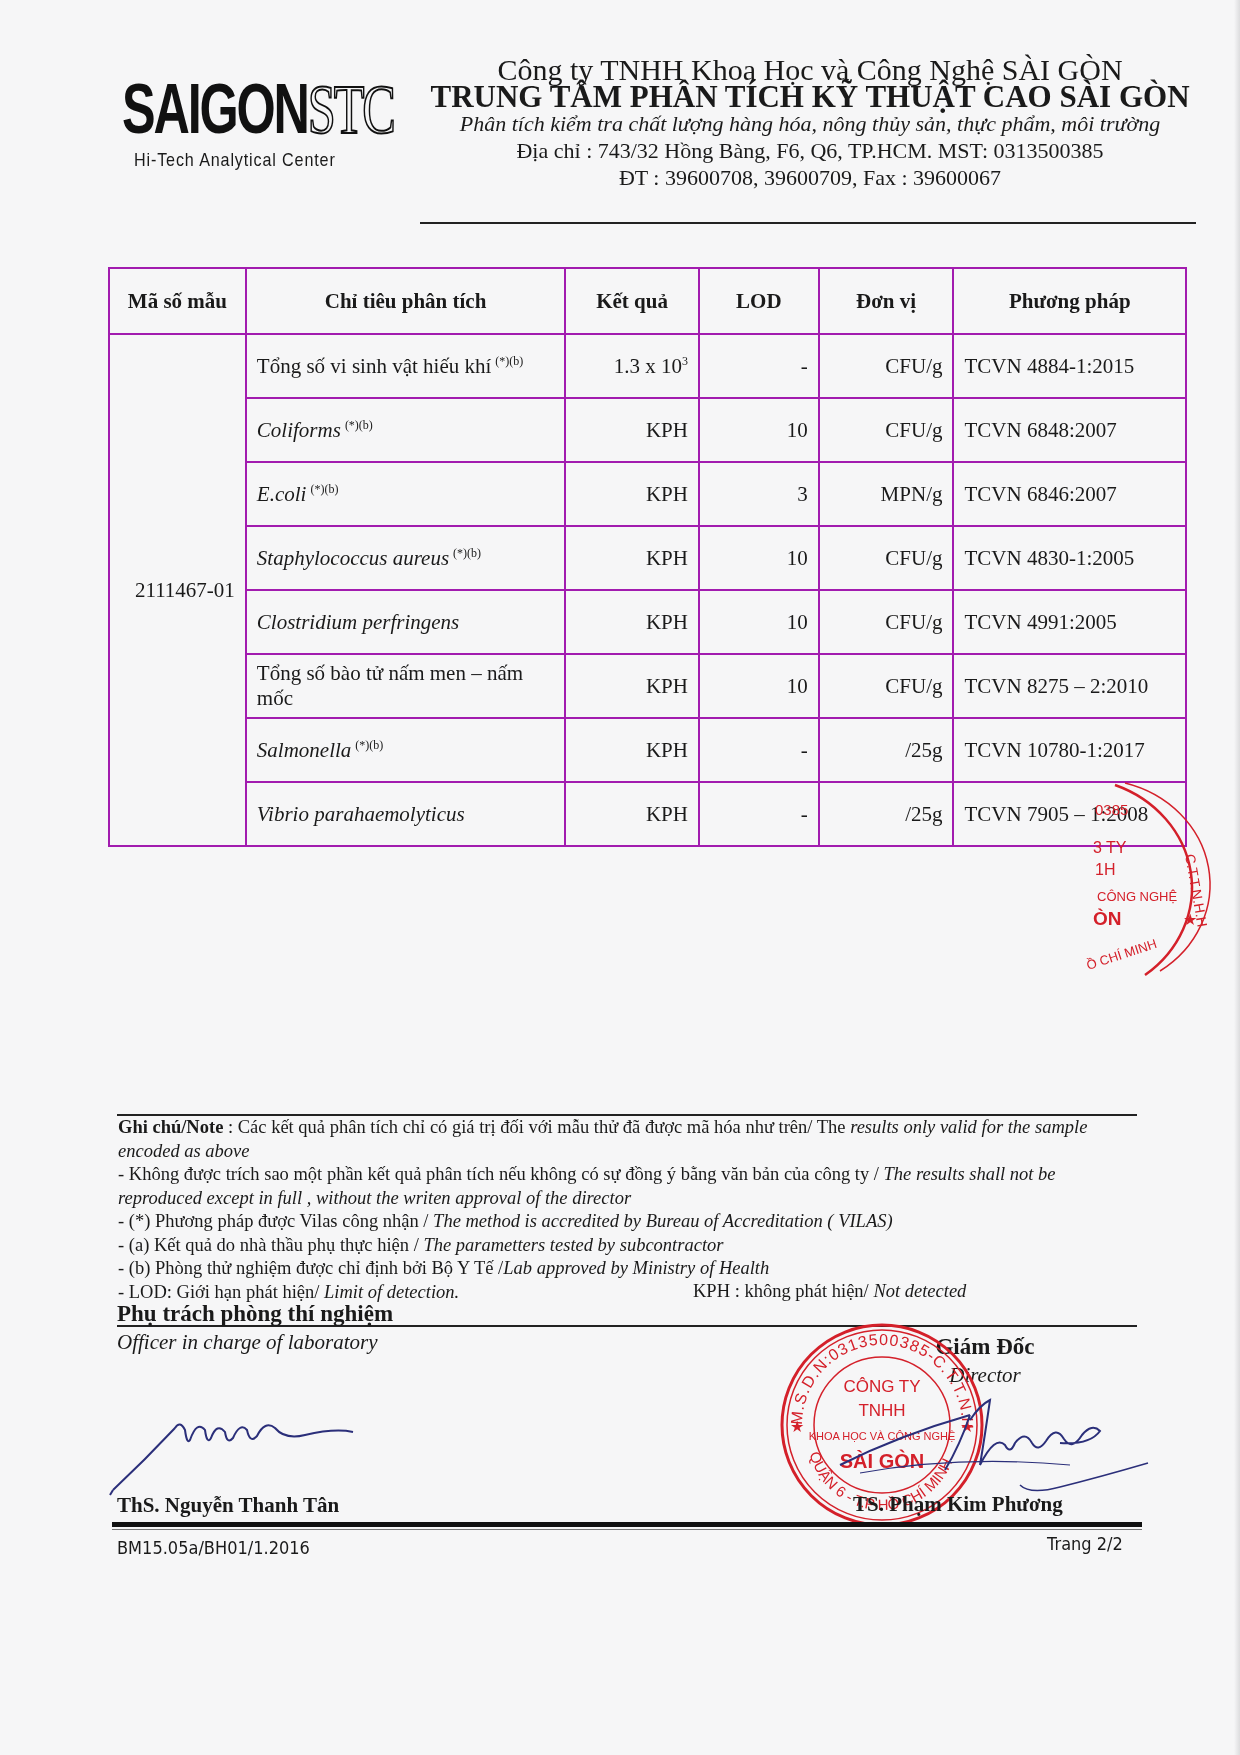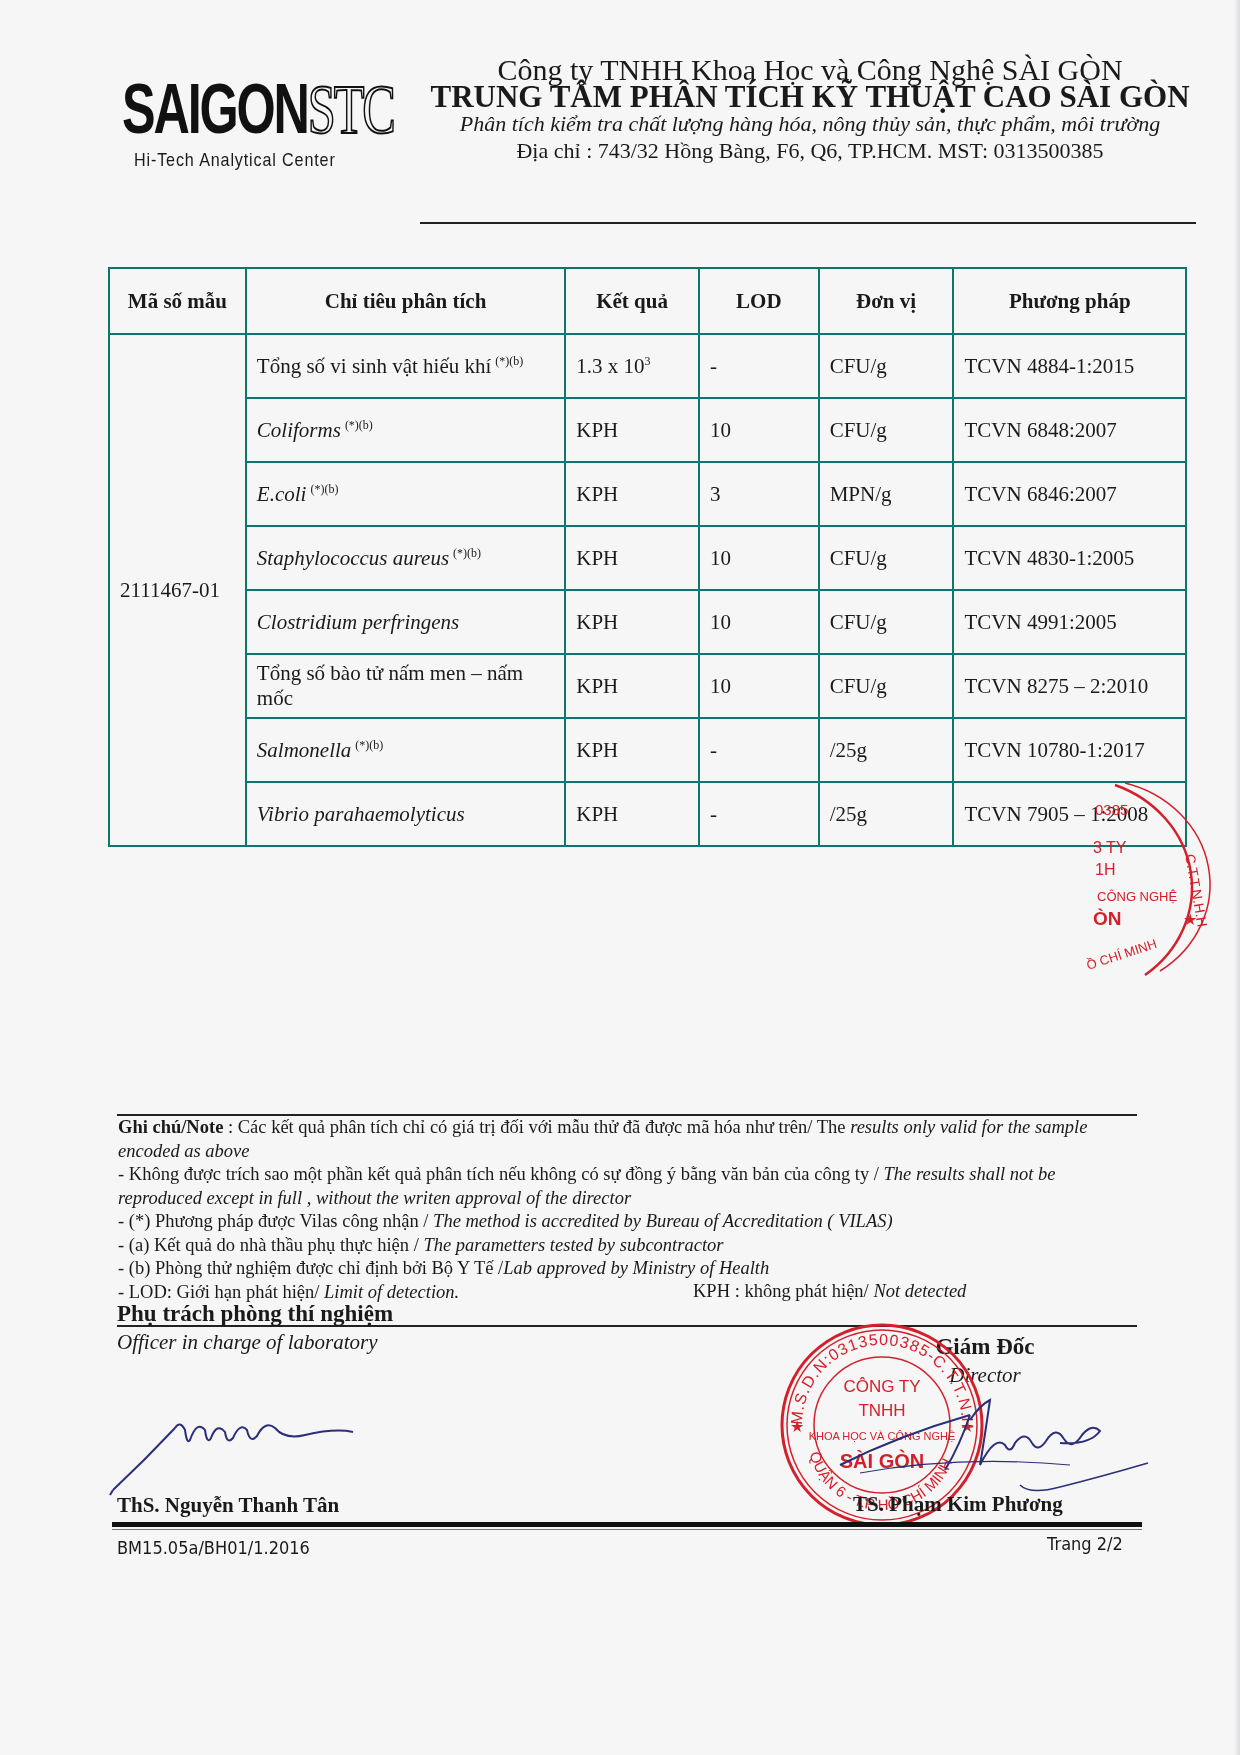--- a/index.html
+++ b/index.html
@@ -19,24 +19,24 @@
 
   
   .header { left: 410px; top: 56px; width: 800px; text-align: center; font-size: 22px; line-height: 27px; }
   .header .company { font-size: 30px; }
   .header .center { font-weight: bold; font-size: 31px; }
   .header .desc { font-style: italic; }
   .header-rule { left: 420px; top: 222px; width: 776px; height: 2px; background: #222; }
 
   
   table.results { position: absolute; left: 108px; top: 267px; width: 1079px; border-collapse: collapse; font-size: 21px; }
-  table.results th, table.results td { border: 2px solid #0f766e; padding: 0 10px; }
+  table.results th, table.results td { border: 2px solid #a21caf; padding: 0 10px; }
   table.results th { height: 64px; font-weight: bold; text-align: center; }
   table.results td { height: 62px; }
-  td.c { text-align: left; border-radius: 32px; }
+  td.c { text-align: right; border-radius: 32px; }
   td.l { text-align: left; }
   td.name { padding-left: 12px; }
   .it { font-style: italic; }
   sup.fn { font-size: 12px; vertical-align: 8px; margin-left: 4px; font-style: normal; }
   sup.ex { font-size: 12px; vertical-align: 8px; }
 
   
   .notes-rule { left: 117px; top: 1114px; width: 1020px; height: 2px; background: #222; }
   .notes { left: 118px; top: 1116px; width: 1020px; font-size: 18.5px; line-height: 23.5px; }
   .notes .b { font-weight: bold; }
@@ -73,20 +73,21 @@
 <div class="abs logo">
   <div class="logo-main"><span class="logo-bold">SAIGON</span><span class="logo-outline">STC</span></div>
   <div class="logo-sub">Hi-Tech Analytical Center</div>
 </div>
 
 <div class="abs header">
   <div class="company">Công ty TNHH Khoa Học và Công Nghệ  SÀI GÒN</div>
   <div class="center">TRUNG TÂM PHÂN TÍCH  KỸ THUẬT CAO SÀI GÒN</div>
   <div class="desc">Phân tích kiểm tra chất lượng hàng hóa, nông thủy sản, thực phẩm, môi trường</div>
   <div>Địa chỉ : 743/32 Hồng Bàng, F6, Q6, TP.HCM. MST: 0313500385</div>
+  <div>ĐT : 39600708, 39600709, Fax : 39600067</div>
 </div>
 <div class="abs header-rule"></div>
 
 <table class="results">
   <colgroup>
     <col style="width:137px">
       <col style="width:320px">
       <col style="width:134px">
       <col style="width:120px">
       <col style="width:135px">

